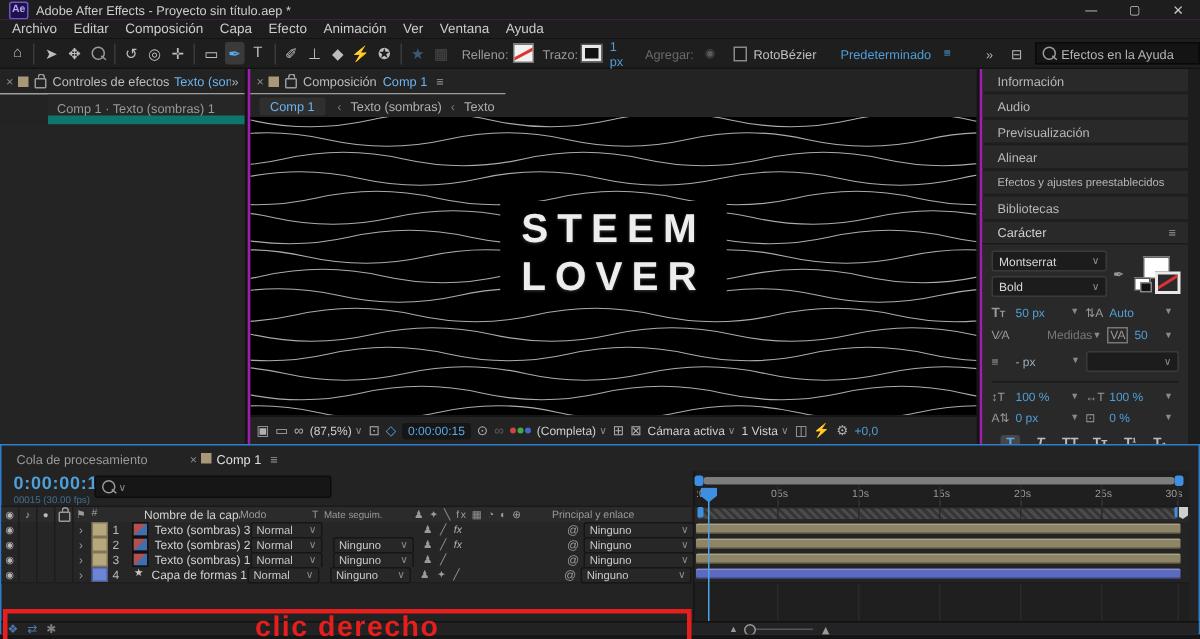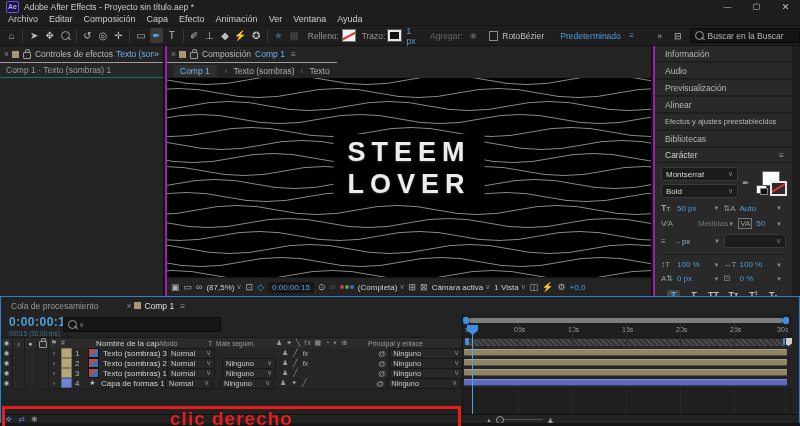--- a/index.html
+++ b/index.html
@@ -39,21 +39,21 @@
   .tabrow{height:16px;display:flex;align-items:center;background:#232323;padding:0 4px;font-size:8.5px;color:#bdbdbd;}
   .tab-close{color:#8a8a8a;margin-right:3px;}
   .tab-swatch{width:7px;height:7px;background:#a89878;margin-right:3px;flex:none;}
   .i-lock{width:6px;height:5px;border:1px solid #9a9a9a;border-radius:1px;position:relative;margin:2px 4px 0 1px;flex:none;}
   .i-lock::before{content:"";position:absolute;left:1px;top:-4px;width:3px;height:3px;border:1px solid #9a9a9a;border-bottom:none;border-radius:3px 3px 0 0;}
   .link{color:#6cb4f0;}
   .underline{height:1px;background:#9d9d9d;}
 
   
   .panel-effects{position:absolute;left:0;top:46px;width:165px;height:250px;background:#232323;border-right:2px solid #141414;box-sizing:border-box;}
-  .fx-crumb{height:14px;display:flex;align-items:center;padding:0 6px;color:#9a9a9a;font-size:8.5px;border-bottom:1px solid #0f766e;background:#262626;}
+  .fx-crumb{height:14px;display:flex;align-items:flex-end;padding:0 6px;color:#9a9a9a;font-size:8.5px;border-bottom:6px solid #0f766e;background:#262626;margin-left:32px;}
   .fx-body{height:219px;background:#242424;}
 
   
   .panel-comp{position:absolute;left:167px;top:46px;width:486px;height:250px;background:#232323;border-right:2px solid #141414;box-sizing:border-box;}
   .crumbs{height:16px;display:flex;align-items:center;background:#232323;padding-left:6px;font-size:8.5px;border-bottom:1px solid #1a1a1a;}
   .crumb-chip{background:#2f2f2f;color:#6cb4f0;padding:1px 7px;border-radius:2px;margin-right:2px;}
   .crumb-sep{color:#7a7a7a;margin:0 6px;}
   .crumb-item{color:#b0b0b0;}
   .viewer{position:absolute;left:0;top:32px;width:484px;height:199px;background:#000;overflow:hidden;}
   .canvas-text{position:absolute;left:50%;top:56px;transform:translateX(-50%);text-align:center;background:#000;padding:2px 14px;z-index:2;}
@@ -201,21 +201,21 @@
     <span class="tb-label tb-dim">Agregar:</span>
     <span class="tool" style="color:#5a5a5a;font-size:8px">◉</span>
     <span class="checkbox"></span>
     <span style="color:#c0c0c0;font-size:8.5px">RotoBézier</span>
     <span class="tb-label tb-blue" style="margin-left:16px">Predeterminado</span>
     <span class="tool" style="font-size:8px;color:#4f9fd8">≡</span>
     <span class="tb-label" style="margin-left:18px;color:#b5b5b5">»</span>
     <span class="tool" style="margin-left:6px;font-size:9px">⊟</span>
     <span class="searchbox" style="margin-left:4px">
       <span class="mag"></span>
-      <span>Buscar en la Buscar</span>
+      <span>Efectos en la Ayuda</span>
     </span>
   </div>
 
   <div class="panel-effects">
     <div class="tabrow">
       <span class="tab-close">×</span>
       <span class="tab-swatch"></span>
       <span class="i-lock"></span>
       <span style="white-space:nowrap">Controles de efectos</span>
       <span class="link" style="margin-left:3px;white-space:nowrap;overflow:hidden;flex:1">Texto (sombra</span>

